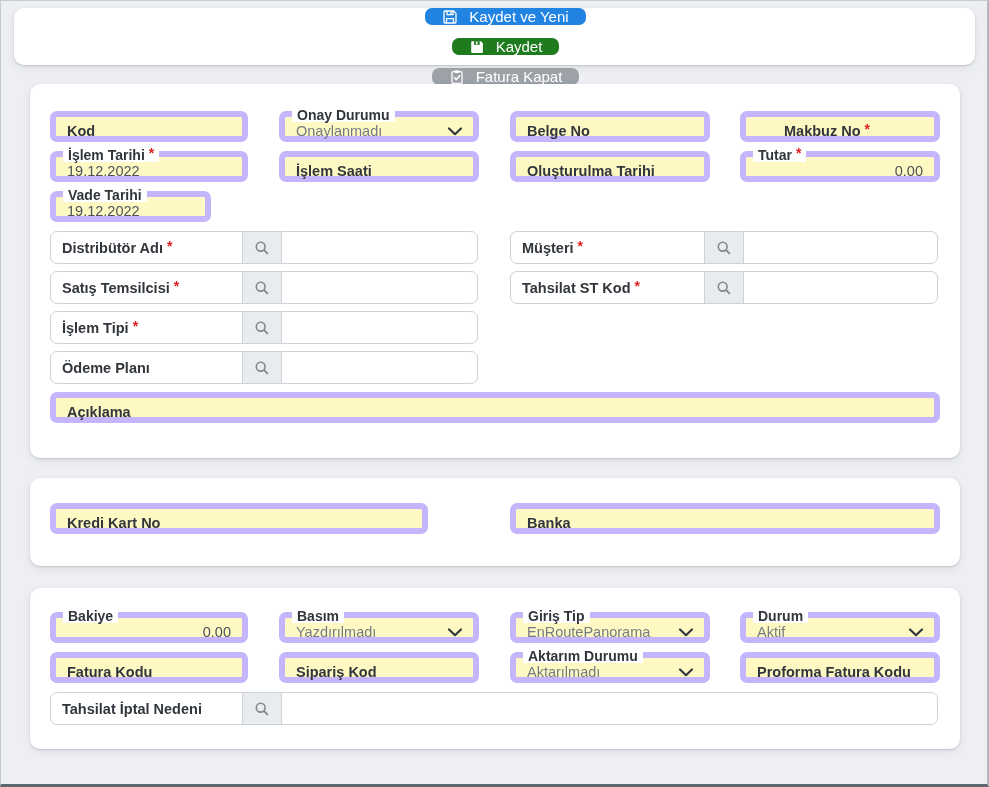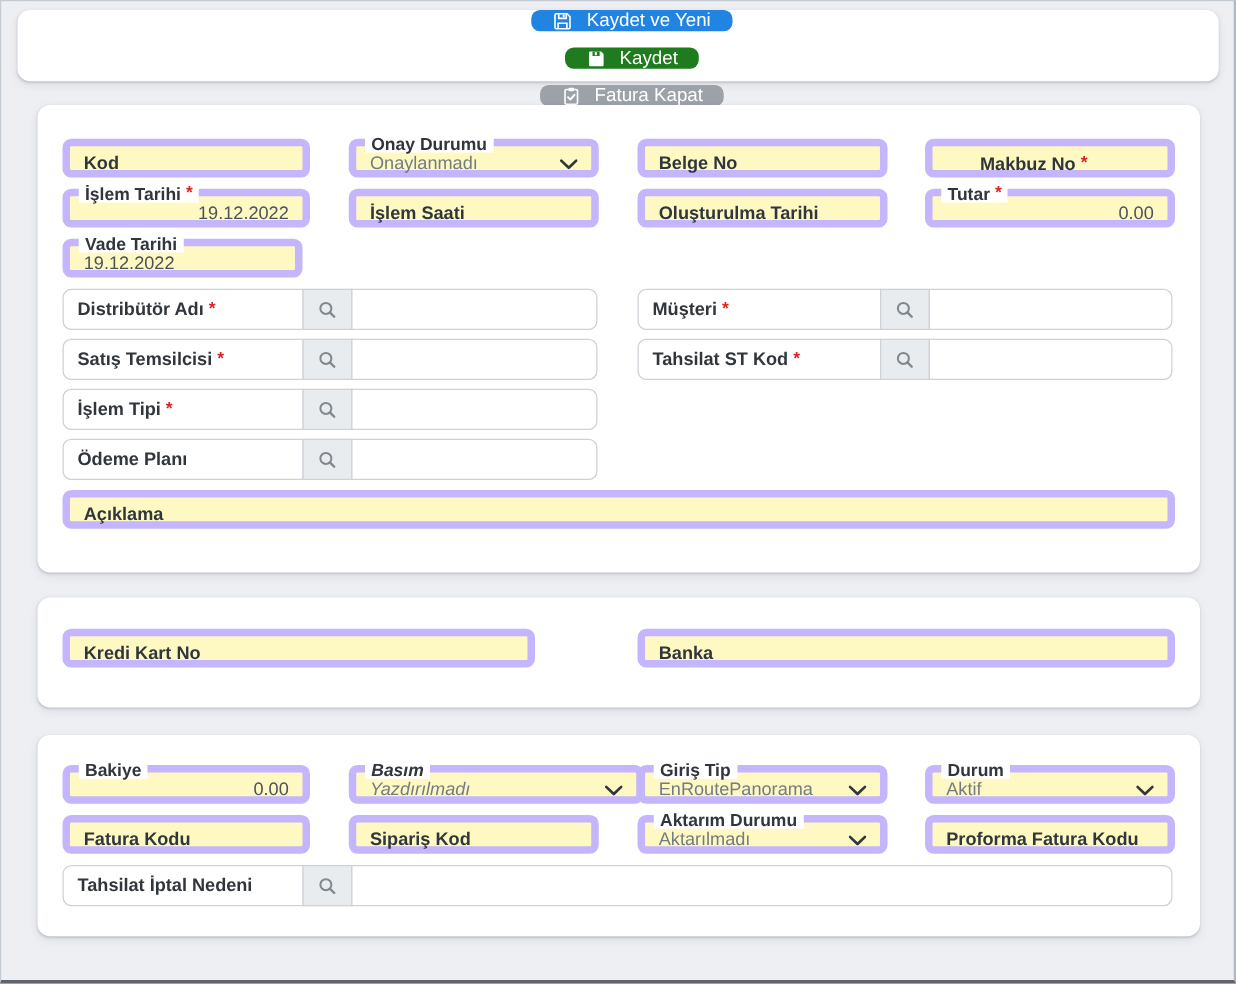--- a/index.html
+++ b/index.html
@@ -170,39 +170,39 @@
   </div>
 
   <div class="field" style="left:480px; top:27px; width:200px;">
     <span class="ph"><span>Belge No</span></span>
   </div>
 
   <div class="field" style="left:710px; top:27px; width:200px;padding-left:27px;">
     <span class="ph"><span>Makbuz No</span><span class="req">*</span></span>
   </div>
 
-  <div class="field" style="left:20px; top:67px; width:198px;text-align:right;">
+  <div class="field" style="left:20px; top:67px; width:198px;">
     <span class="legend"><span>İşlem Tarihi</span><span class="req">*</span></span>
     <span class="val">19.12.2022</span>
   </div>
 
   <div class="field" style="left:249px; top:67px; width:200px;">
     <span class="ph"><span>İşlem Saati</span></span>
   </div>
 
   <div class="field" style="left:480px; top:67px; width:200px;">
     <span class="ph"><span>Oluşturulma Tarihi</span></span>
   </div>
 
   <div class="field" style="left:710px; top:67px; width:200px;">
     <span class="legend"><span>Tutar</span><span class="req">*</span></span>
     <span class="val right">0.00</span>
   </div>
 
-  <div class="field" style="left:20px; top:107px; width:192px;">
+  <div class="field" style="left:20px; top:107px; width:161px;">
     <span class="legend"><span>Vade Tarihi</span></span>
     <span class="val">19.12.2022</span>
   </div>
 
   <div class="lookup" style="left:20px; top:147px;">
     <div class="lk-label" style="width:193px;">
         <span>Distribütör Adı</span>
         <span class="req">*</span>
       </div>
     <button class="lk-btn">
@@ -309,21 +309,21 @@
   </div>
 </div>
 
 <div class="card" style="left:30px; top:588px; width:930px; height:161px;">
 
   <div class="field" style="left:20px; top:24px; width:198px;">
     <span class="legend"><span>Bakiye</span></span>
     <span class="val right">0.00</span>
   </div>
 
-  <div class="field" style="left:249px; top:24px; width:236px;font-style:italic;">
+  <div class="field" style="left:249px; top:24px; width:200px;">
     <span class="legend"><span>Basım</span></span>
     <span class="val sel">Yazdırılmadı</span>
     <span class="chev">
       <svg width="14" height="9" viewBox="0 0 14 9">
           <path d="M1 1.5L7 7.2 13 1.5" fill="none" stroke="#32373c" stroke-width="2.2" stroke-linecap="round" stroke-linejoin="round"></path>
         </svg>
     </span>
   </div>
 
   <div class="field" style="left:480px; top:24px; width:200px;">

